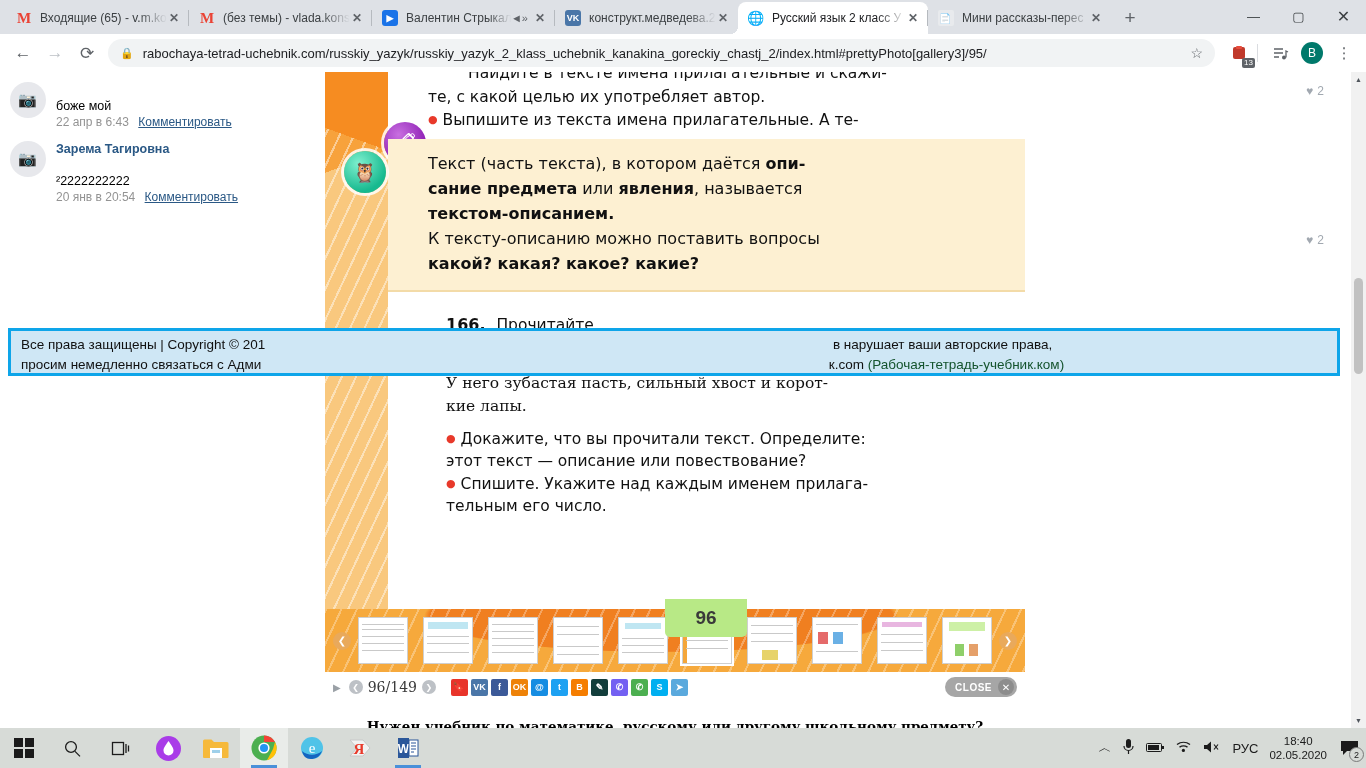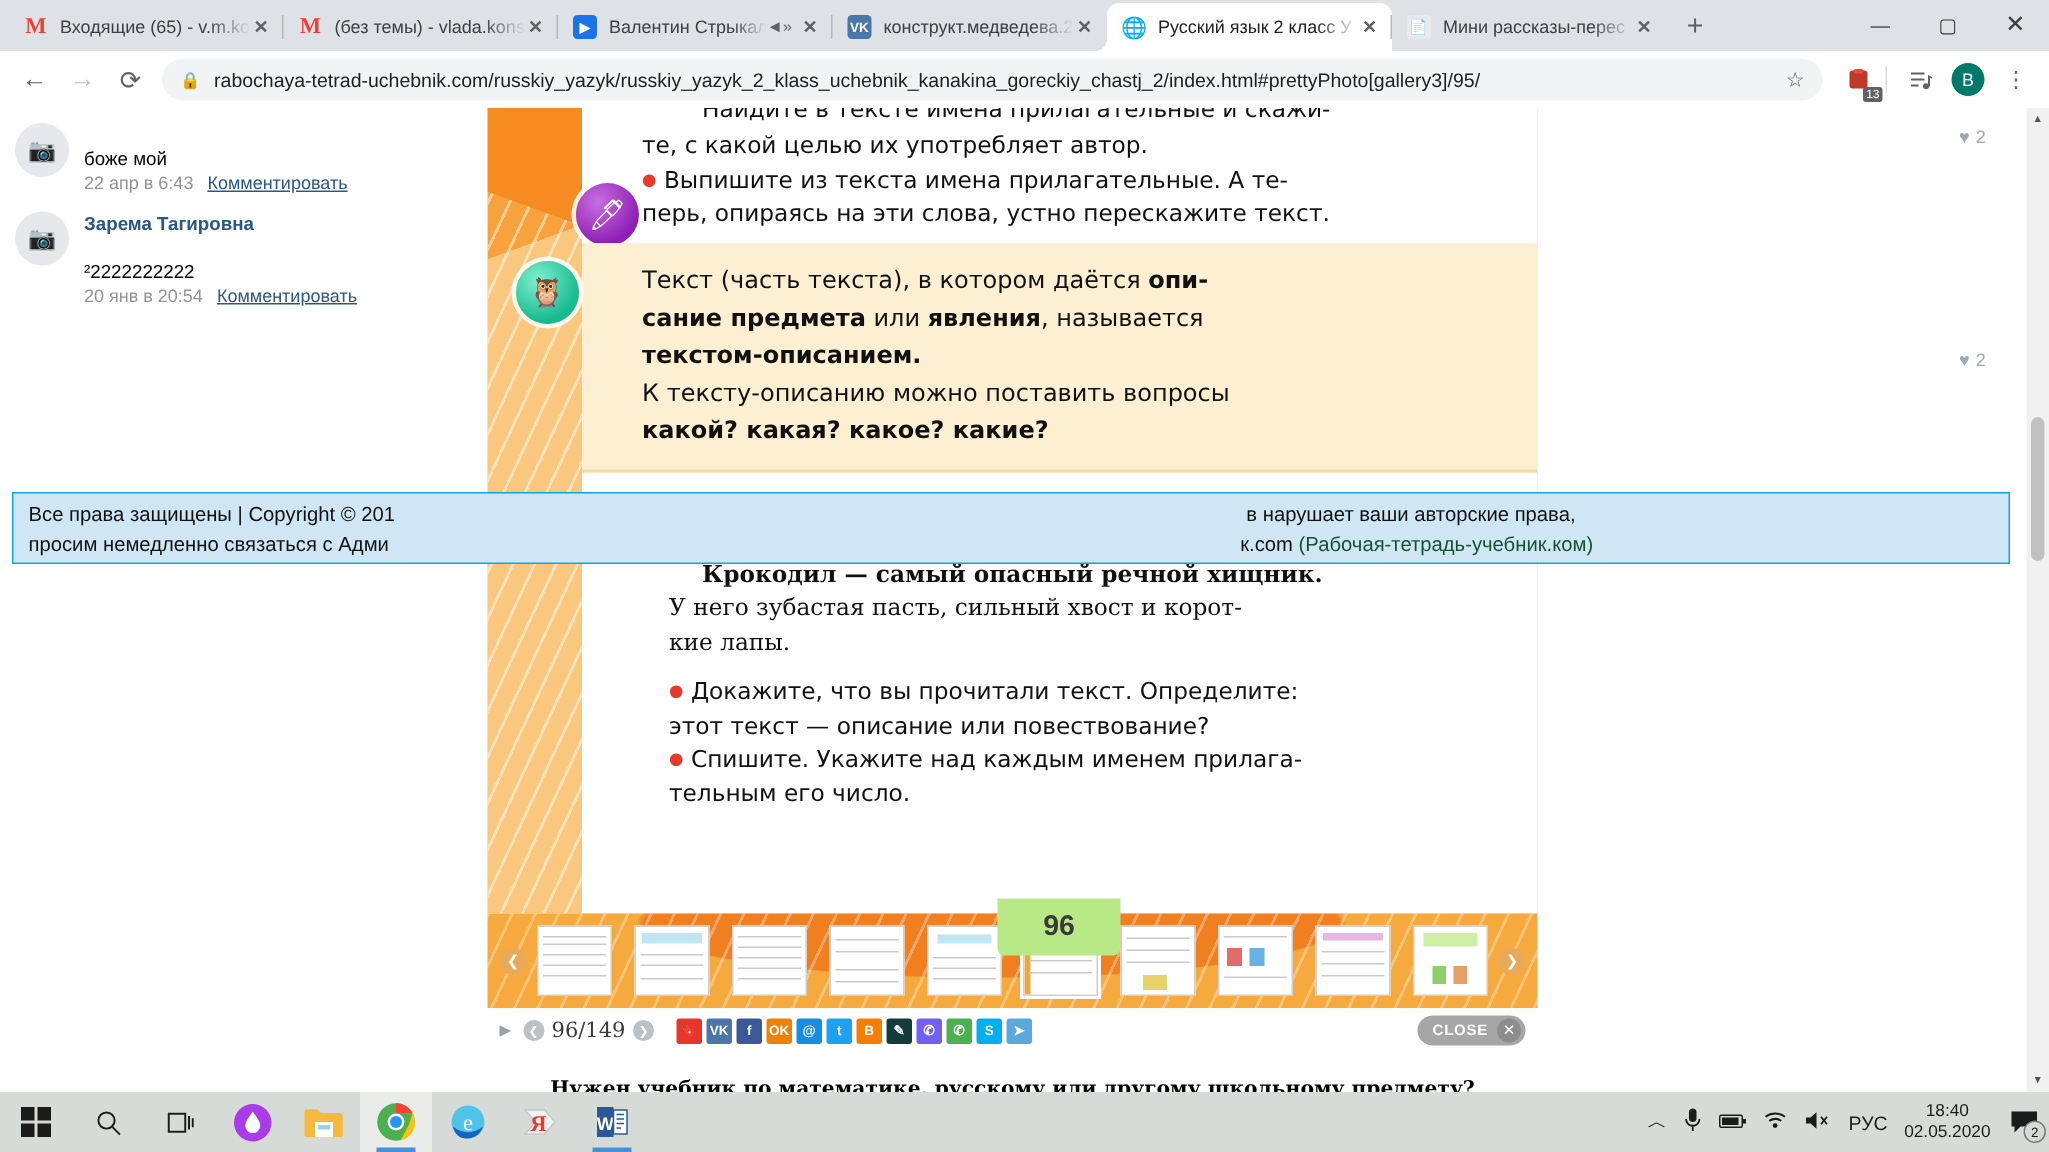--- a/index.html
+++ b/index.html
@@ -98,21 +98,21 @@
   .c-text { color: #000; font-size: 12.5px; line-height: 16px; margin-top: 16px; }
   .c-meta { font-size: 12px; line-height: 17px; color: #939393; }
   .c-meta a { color: #2a5885; margin-left: 6px; }
   .likes { position: absolute; right: 0; width: 60px; color: #a1a8b0; font-size: 12px;
            display: flex; align-items: center; gap: 4px; }
   .heart { font-size: 12px; }
 
   
   .copystrip {
     position: absolute; left: 8px; top: 256px; right: 26px; height: 48px;
-    background: #cfe7f5; border: 1px solid #0ea5e9; padding: 4px 10px;
+    background: #cfe7f5; border: 3px solid #0ea5e9; padding: 4px 10px;
     font-size: 13.5px; line-height: 20px; color: #111; z-index: 30; overflow: hidden;
   }
   .copystrip .blue { color: #14532d; }
 
   
   .lightbox { position: absolute; left: 325px; top: 0; width: 700px; z-index: 20; }
   .book-page {
     position: relative; width: 700px; height: 537px; overflow: hidden;
     background: #f6d79a;
   }
@@ -375,21 +375,20 @@
           <div class="clip-top">
             <div class="ex-line">Найдите в тексте имена прилагательные и скажи-</div>
           </div>
 
           <div style="position:relative;">
             <div class="badge-icon ic-quill">🖊</div>
             <div class="ex-line">те, с какой целью их употребляет автор.</div>
             <div class="ex-line">
               <span class="bullet">●</span><span>Выпишите из текста имена прилагательные. А те-</span>
             </div>
-            <div class="ex-line">перь, опираясь на эти слова, устно перескажите текст.</div>
           </div>
 
           <div class="rule-box">
             <div class="badge-icon ic-owl">🦉</div>
             <div class="ex-line">
               <span>Текст (часть текста), в котором даётся </span><span class="b">опи-</span>
             </div>
             <div class="ex-line">
               <span class="b">сание предмета</span><span> или </span><span class="b">явления</span><span>, называется</span>
             </div>

